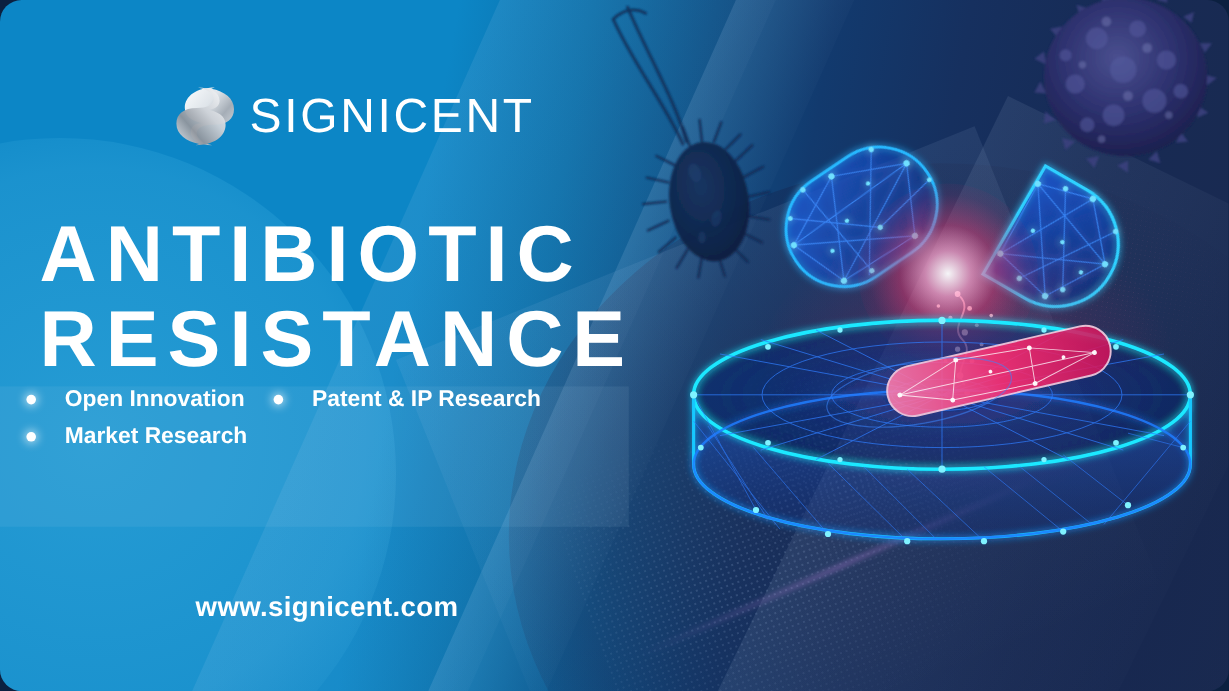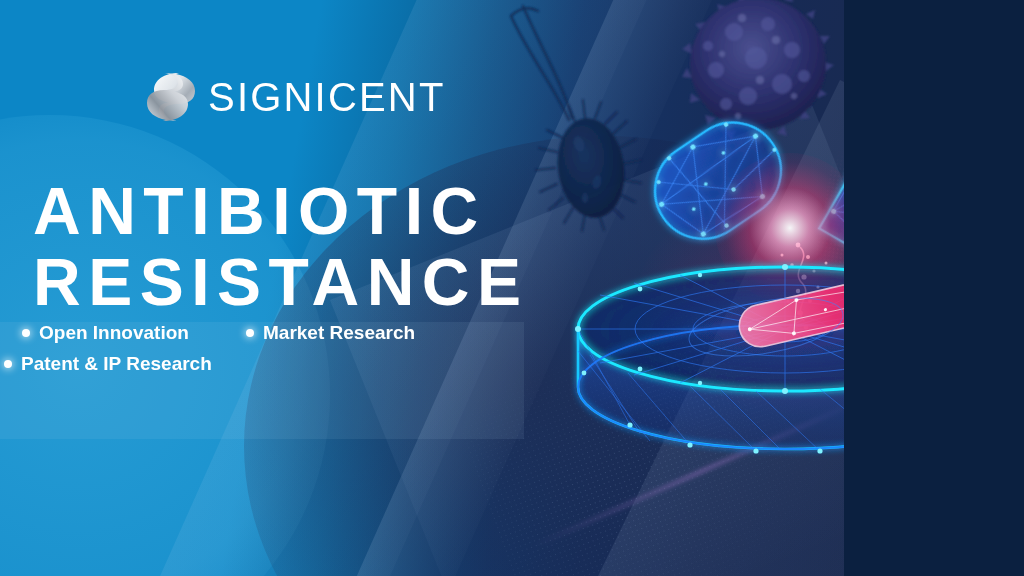--- a/index.html
+++ b/index.html
@@ -7,32 +7,33 @@
 
   html, body {
     width: 1024px;
     height: 576px;
     overflow: hidden;
     background: #0b2040;
   }
 
   .banner {
     position: relative;
-    width: 844px;
+    width: 1024px;
     height: 576px;
     overflow: hidden;
     font-family: "Liberation Sans", sans-serif;
     background: linear-gradient(100deg,
         #0c86c6 0%, #0c86c6 34%,
         #0a6ea8 44%,
         #0e5288 53%,
         #123a6e 62%,
         #16305f 72%,
         #172a54 84%,
         #1a2a50 100%);
+    border-radius: 18px;
   }
 
   
   .bg-radial-left {
     position: absolute;
     left: -230px; top: 115px;
     width: 560px; height: 560px;
     border-radius: 50%;
     background: radial-gradient(circle at 55% 45%, rgba(90,200,240,0.33) 0%, rgba(80,190,235,0.22) 52%, rgba(80,190,235,0) 72%);
     pointer-events: none;
@@ -167,21 +168,21 @@
     width: 540px;
   }
   .svc-grid {
     display: grid;
     grid-template-columns: 224px auto;
     row-gap: 9px;
   }
   .svc-item {
     display: flex;
     align-items: center;
-    gap: 9px;
+    gap: 24px;
     color: #ffffff;
     font-size: 19px;
     font-weight: 700;
     line-height: 22px;
     white-space: nowrap;
   }
   .svc-col-left  { padding-left: 22px; }
   .svc-col-right { padding-left: 4px; }
   .svc-wide {
     grid-column: 1 / span 2;
@@ -544,27 +545,28 @@
   </h1>
 
   <div class="services-panel"></div>
   <div class="services">
     <div class="svc-grid">
       <div class="svc-item svc-col-left">
         <span class="dot"></span>
         <span>Open Innovation</span>
       </div>
 
+      <div class="svc-item svc-col-right">
+        <span class="dot"></span>
+        <span>Patent &amp; IP Research</span>
+      </div>
       <div class="svc-item svc-col-left">
         <span class="dot"></span>
         <span>Market Research</span>
       </div>
-      <div class="svc-item svc-col-right">
-        <span class="dot"></span>
-        <span>Patent &amp; IP Research</span>
-      </div>
 
 
     </div>
   </div>
 
+  <div class="website">www.signicent.com</div>
 
 </div>
 
 </body></html>

